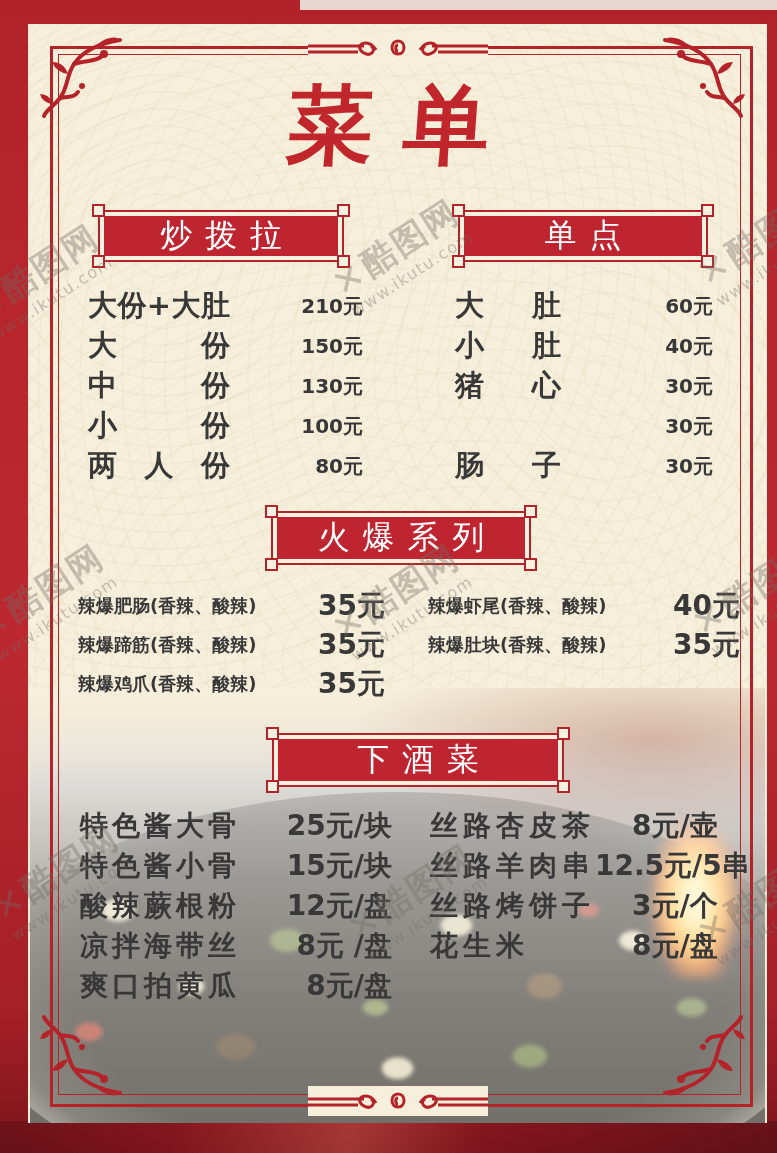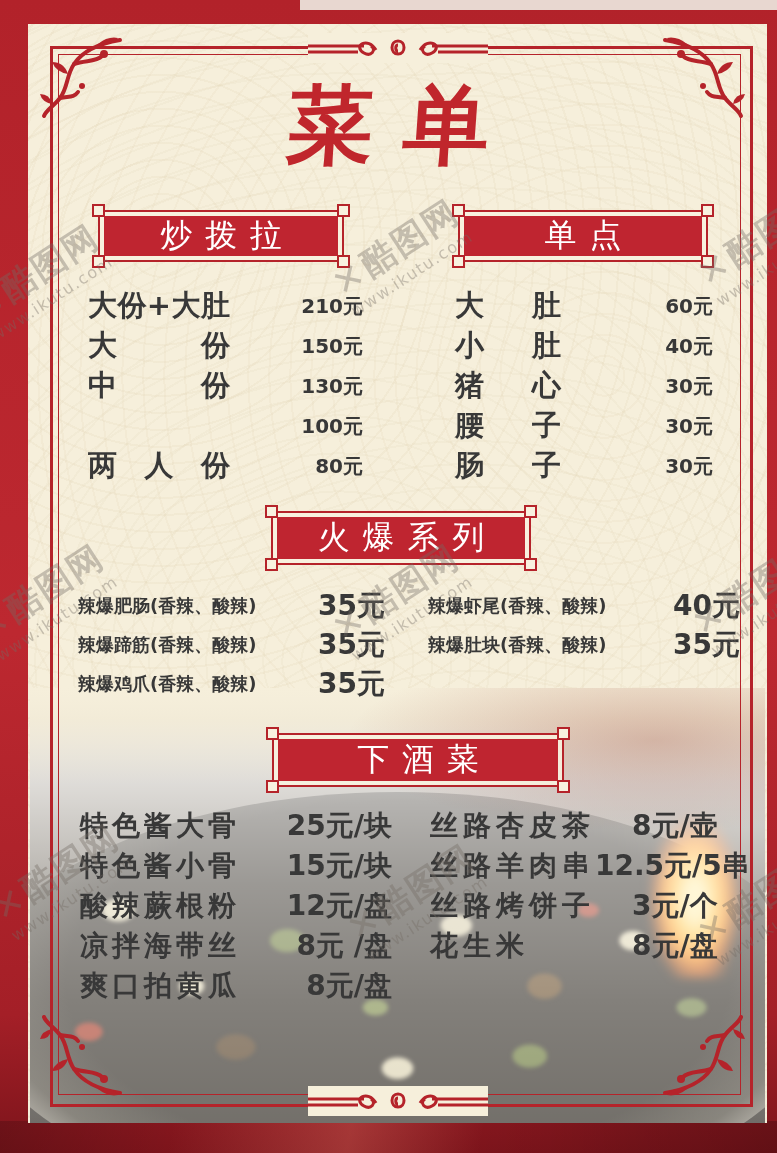--- a/index.html
+++ b/index.html
@@ -249,20 +249,21 @@
     </div>
     <div class="mrow">
       <span class="nm jname">大份</span>
       <span class="pr">150元</span>
     </div>
     <div class="mrow">
       <span class="nm jname">中份</span>
       <span class="pr">130元</span>
     </div>
     <div class="mrow">
+      <span class="nm jname">小份</span>
       <span class="pr">100元</span>
     </div>
     <div class="mrow">
       <span class="nm jname">两人份</span>
       <span class="pr">80元</span>
     </div>
   </div>
 
   <div class="col col-s2">
     <div class="mrow">
@@ -271,21 +272,20 @@
     </div>
     <div class="mrow">
       <span class="nm jname">小肚</span>
       <span class="pr">40元</span>
     </div>
     <div class="mrow">
       <span class="nm jname">猪心</span>
       <span class="pr">30元</span>
     </div>
     <div class="mrow">
-      <span class="nm jname">腰子</span>
       <span class="pr">30元</span>
     </div>
     <div class="mrow">
       <span class="nm jname">肠子</span>
       <span class="pr">30元</span>
     </div>
   </div>
 
   <div class="col col-h1">
     <div class="mrow">

